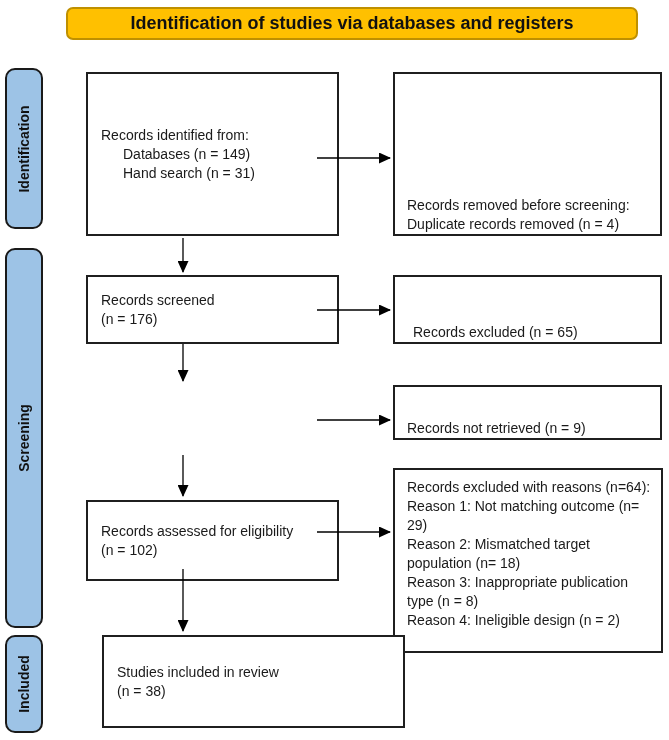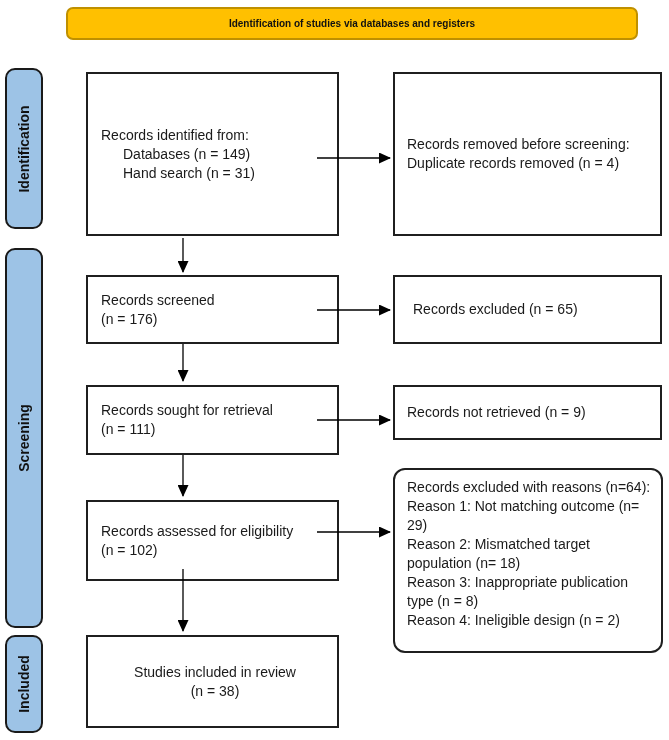--- a/index.html
+++ b/index.html
@@ -22,21 +22,21 @@
     position:absolute;
     left:66px; top:7px;
     width:572px; height:33px;
     background:var(--banner-fill);
     border:2px solid var(--banner-border);
     border-radius:7px;
     display:flex;
     align-items:center;
     justify-content:center;
     box-sizing:border-box;
-    font-size:10px;
+    font-size:18px;
     font-weight:bold;
     color:#111;
   }
   .stage{
     position:absolute;
     left:5px;
     width:38px;
     background:var(--stage-fill);
     border:2px solid #1a1a1a;
     border-radius:10px;
@@ -63,32 +63,32 @@
     box-sizing:border-box;
     display:flex;
     flex-direction:column;
     justify-content:center;
     font-size:14px;
     line-height:19px;
   }
   .box .line{ padding:0; }
   .box .indent{ padding-left:22px; }
   .pad-l{ padding-left:13px; padding-right:8px;margin-left:23px; }
-  .pad-r{ padding-left:12px; padding-right:6px; }
+  .pad-r{ padding-left:12px; padding-right:6px;justify-content:flex-end; }
   .top-align{ justify-content:flex-start; padding-top:8px; }
 
   .b1{ left:63px;  top:72px;  width:253px; height:164px; }
   .r1{ left:393px; top:72px;  width:269px; height:164px; }
   .b2{ left:63px;  top:275px; width:253px; height:69px;  }
   .r2{ left:393px; top:275px; width:269px; height:69px;padding-left:18px;  }
   .b3{ left:63px;  top:385px; width:253px; height:70px;  }
   .r3{ left:393px; top:385px; width:269px; height:55px;  }
   .b4{ left:63px;  top:500px; width:253px; height:81px;  }
-  .r4{ left:393px; top:468px; width:270px; height:185px;border-radius:12px; }
-  .b5{ left:63px;  top:635px; width:253px; height:93px;align-items:center;  }
+  .r4{ left:393px; top:468px; width:270px; height:185px; }
+  .b5{ left:79px;  top:635px; width:303px; height:93px;  }
 
   svg.arrows{
     position:absolute;
     left:0; top:0;
     width:669px; height:740px;
     pointer-events:none;
   }
   svg.arrows path.shaft{
     stroke:var(--arrow);
     stroke-width:1.3;
@@ -127,24 +127,20 @@
 
   <div class="box b2 pad-l">
     <div class="line">Records screened</div>
     <div class="line">(n = 176)</div>
   </div>
 
   <div class="box r2 pad-r">
     <div class="line">Records excluded (n = 65)</div>
   </div>
 
-  <div class="box b3 pad-l">
-    <div class="line">Records sought for retrieval</div>
-    <div class="line">(n = 111)</div>
-  </div>
 
   <div class="box r3 pad-r">
     <div class="line">Records not retrieved (n = 9)</div>
   </div>
 
   <div class="box b4 pad-l">
     <div class="line">Records assessed for eligibility</div>
     <div class="line">(n = 102)</div>
   </div>
 

